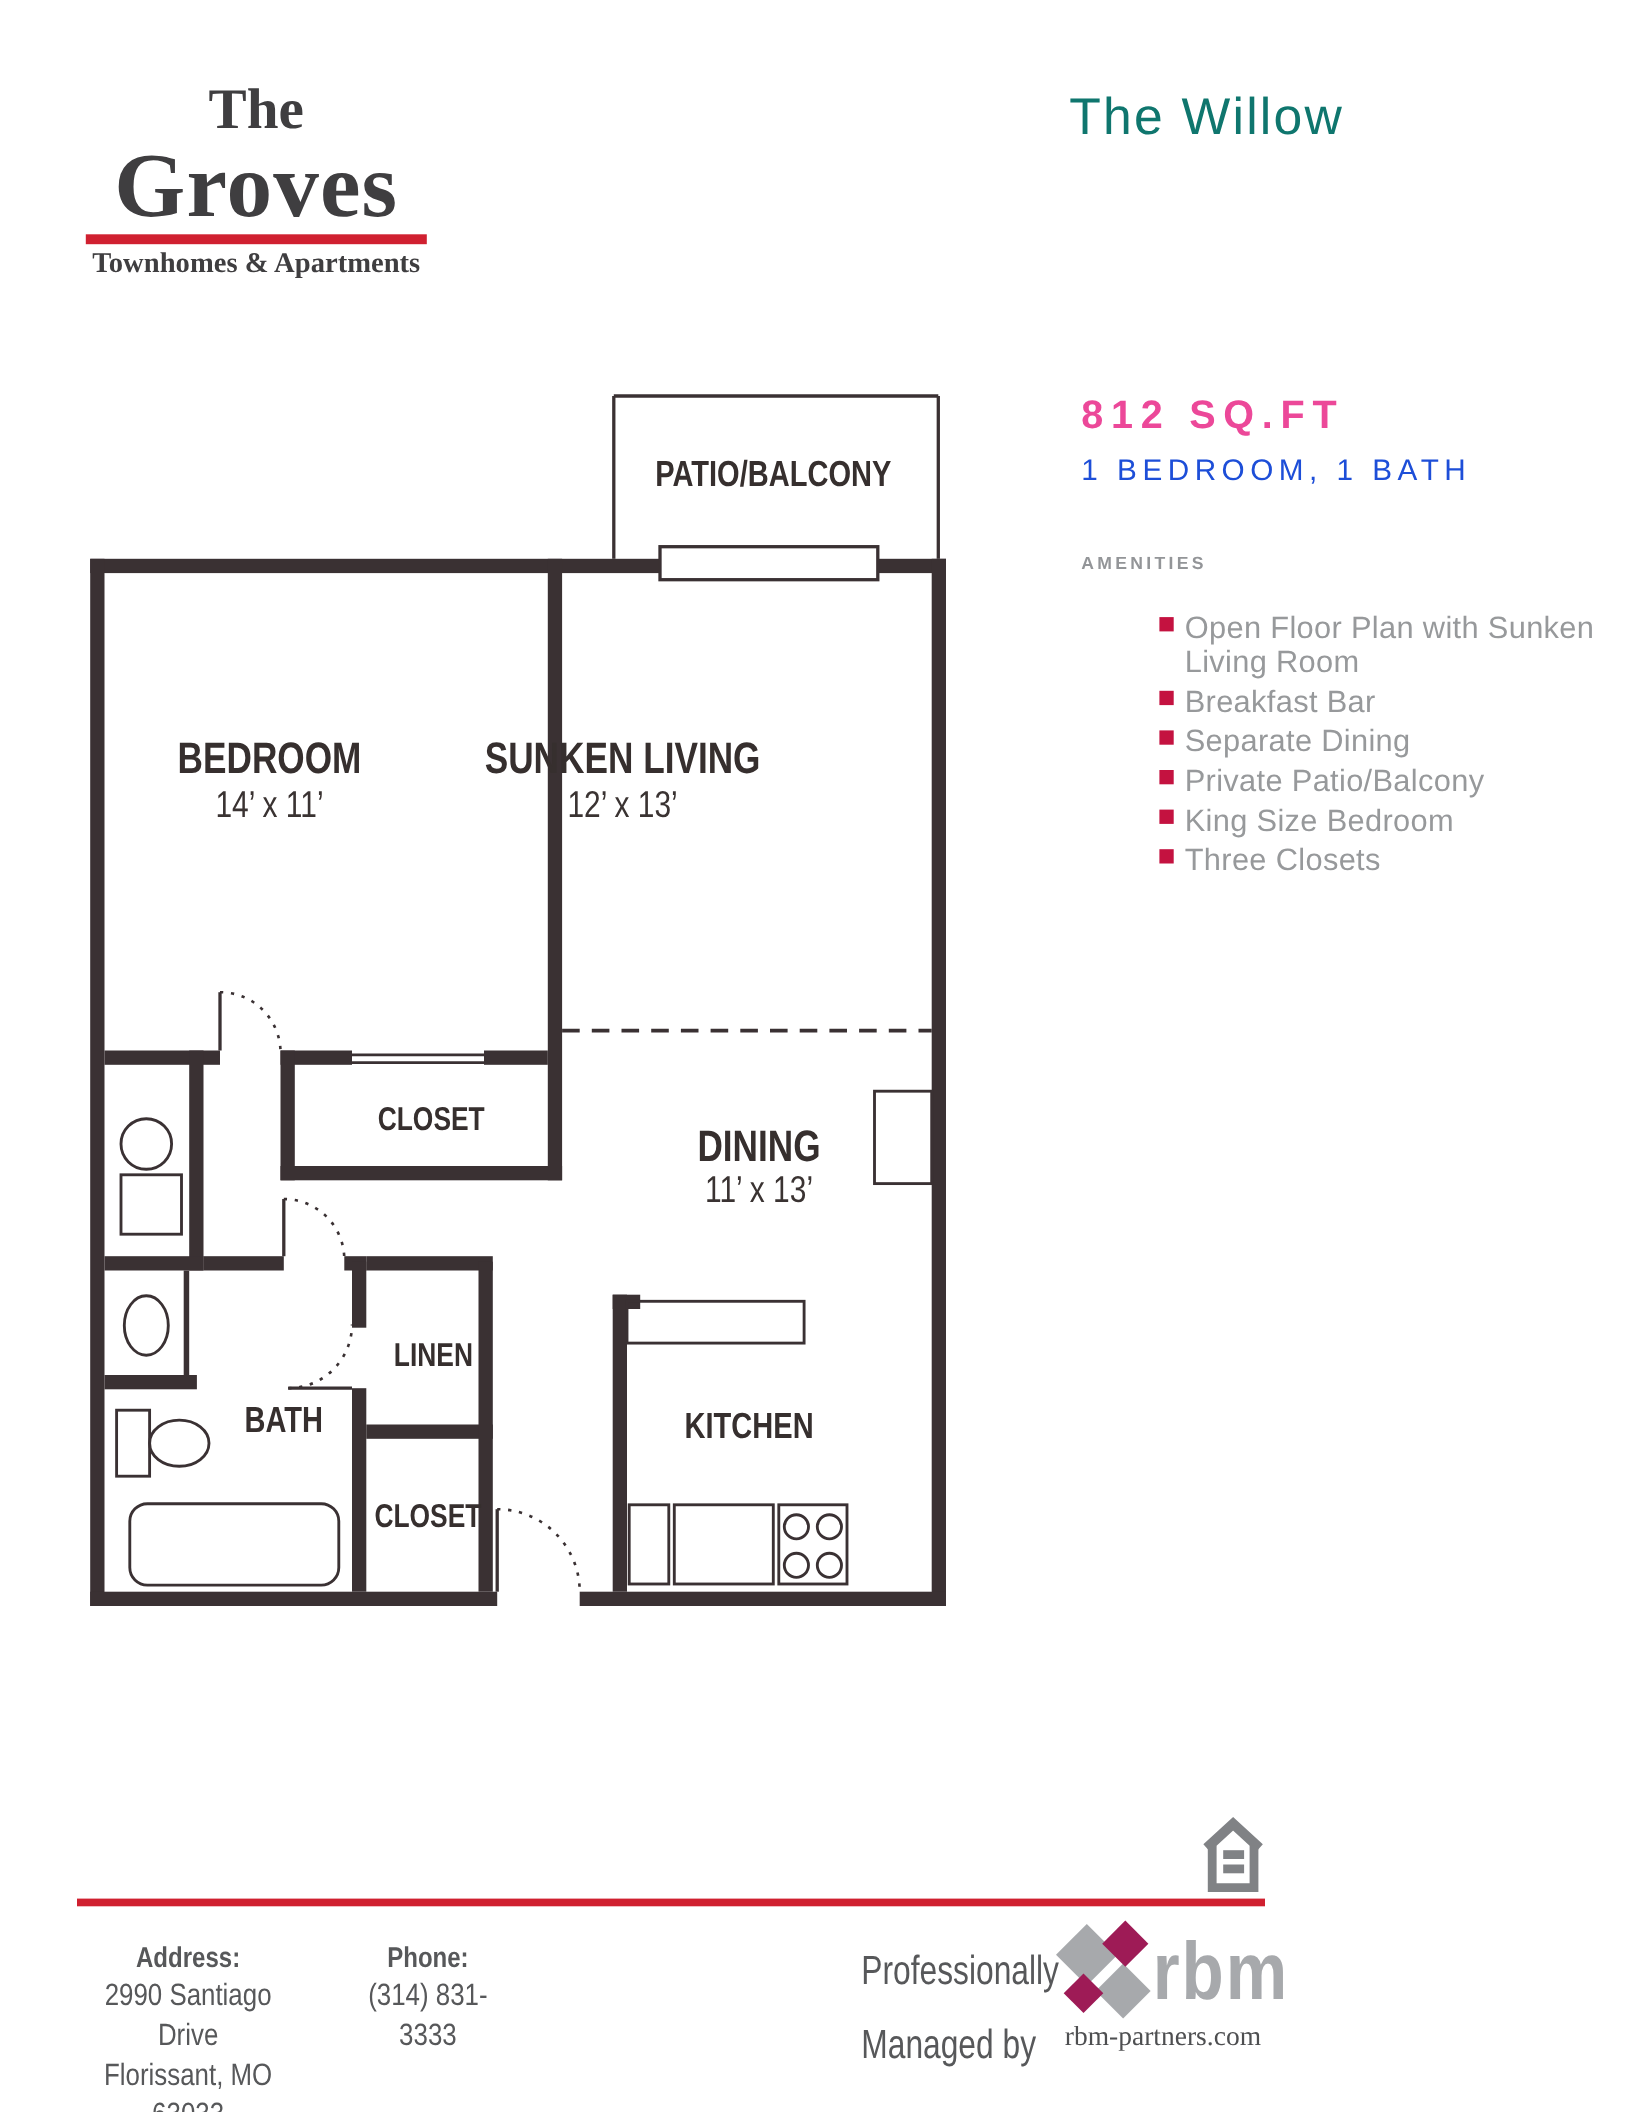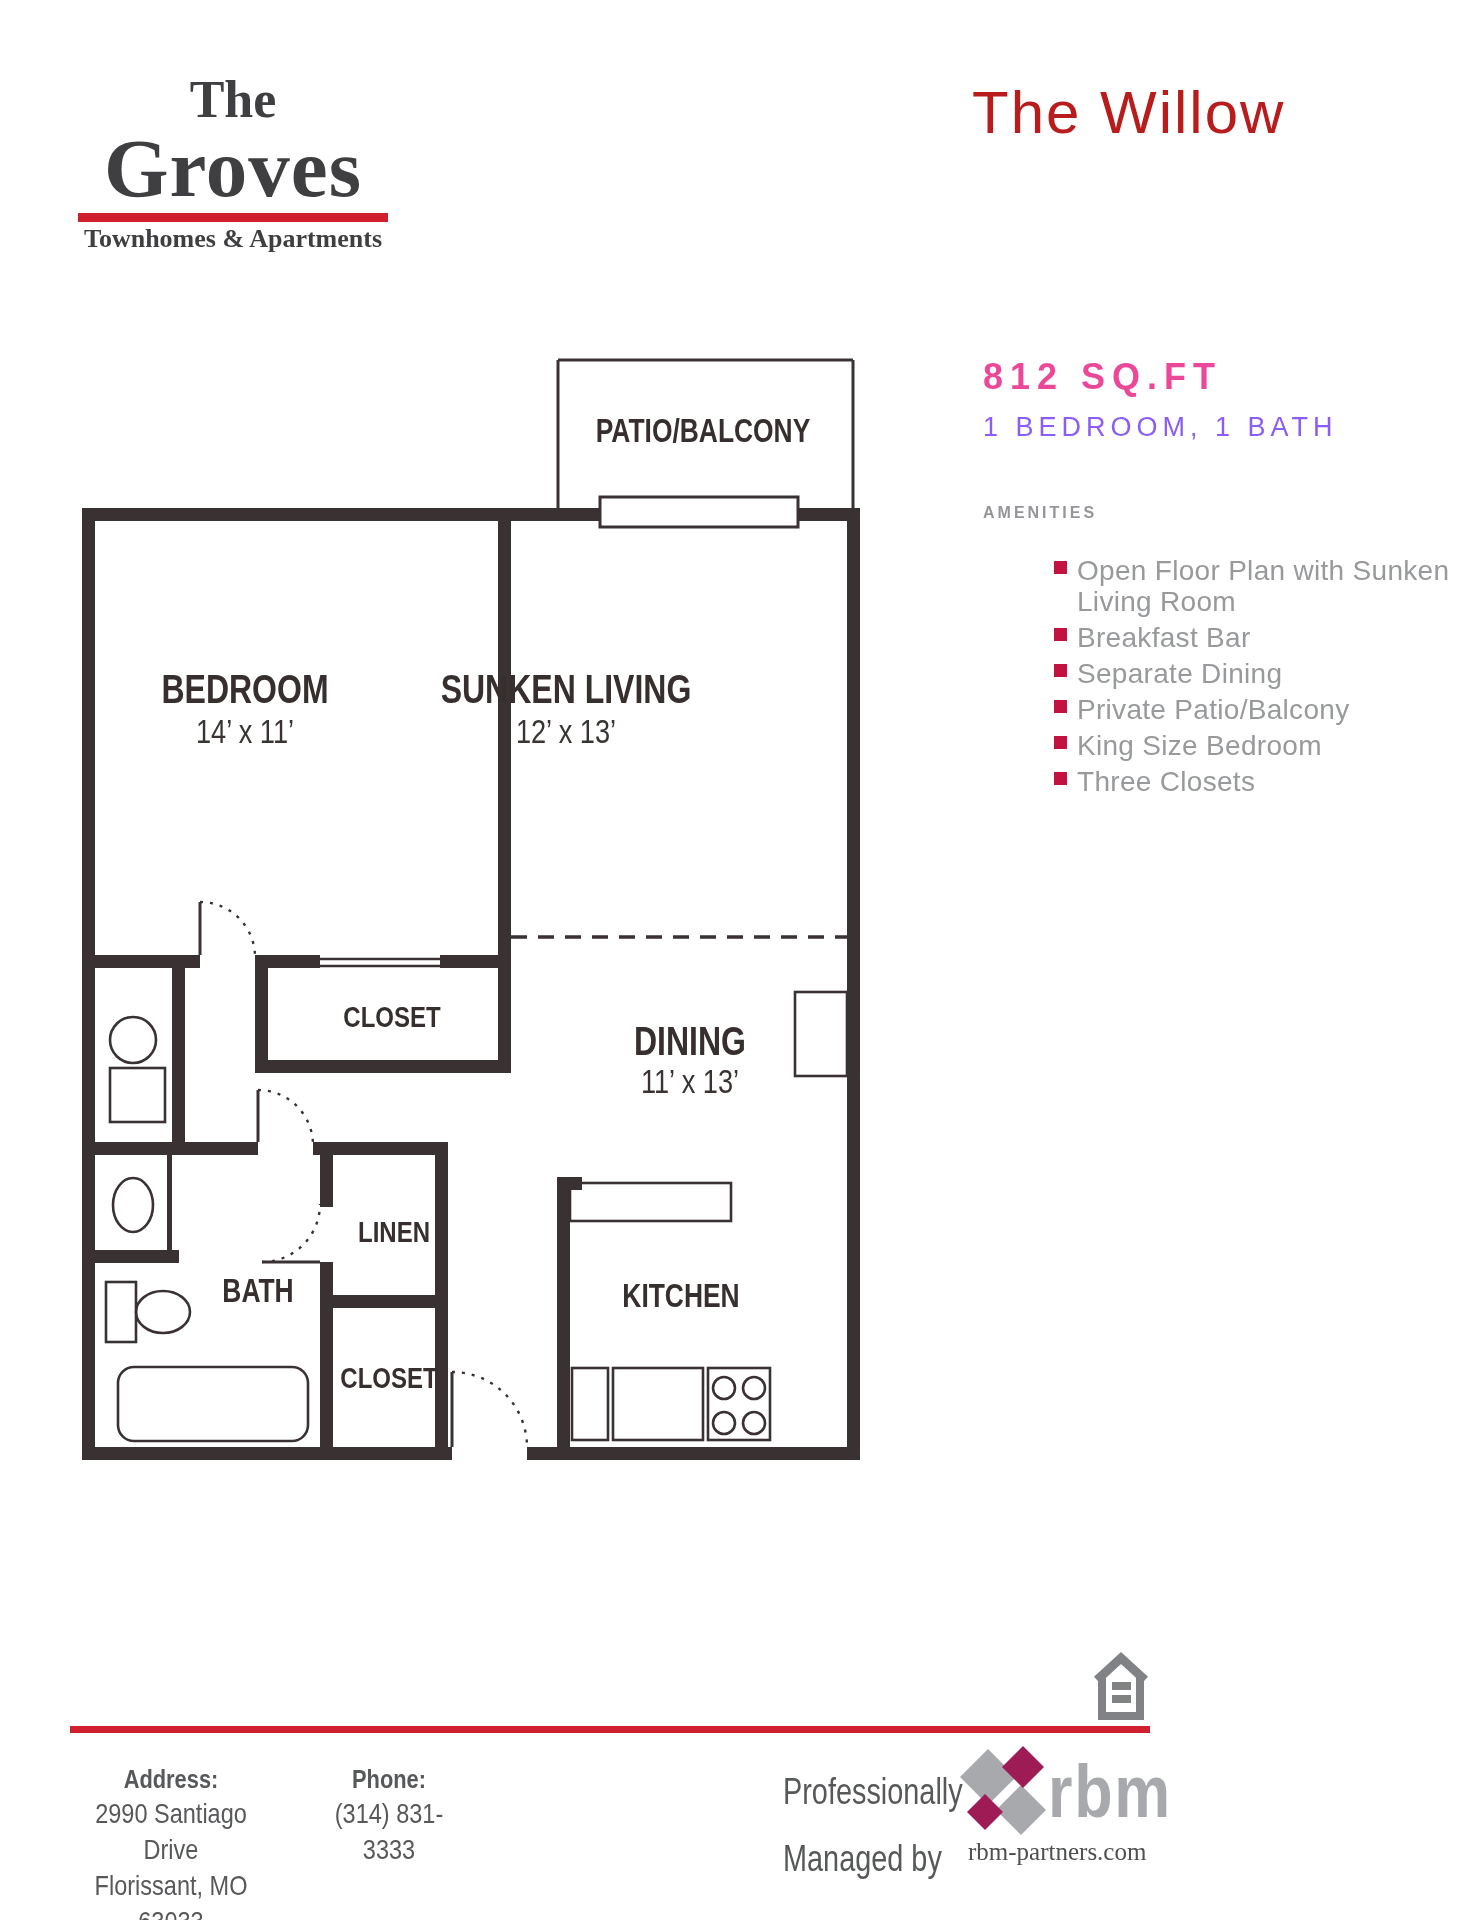--- a/index.html
+++ b/index.html
@@ -9,23 +9,23 @@
 
   
   .brand{left:73px;top:72px;width:320px;text-align:center;font-family:Liberation Serif, serif;color:#3f3e40;}
   .brand-the{font-size:52px;font-weight:bold;line-height:56px;}
   .brand-name{font-size:83px;font-weight:bold;line-height:80px;letter-spacing:1px;}
   .brand-underline{left:78px;top:213px;width:310px;height:9px;background:#d02030;}
   .brand-tagline{left:73px;top:224px;width:320px;text-align:center;font-family:"Liberation Serif",serif;
                  font-weight:bold;font-size:26px;color:#3f3e40;}
 
   
-  .plan-title{left:972px;top:78px;font-size:60px;font-weight:400;color:#b91c1c;letter-spacing:2px;}
+  .plan-title{left:972px;top:78px;font-size:47px;font-weight:400;color:#0f766e;letter-spacing:2px;}
   .sqft{left:983px;top:356px;font-size:36px;font-weight:bold;color:#ec4899;letter-spacing:7px;}
-  .config{left:983px;top:412px;font-size:27px;color:#8b5cf6;letter-spacing:5px;}
+  .config{left:983px;top:412px;font-size:27px;color:#1d4ed8;letter-spacing:5px;}
 
   
   .am-header{left:983px;top:504px;font-size:16px;font-weight:bold;color:#939598;letter-spacing:3px;}
   .am-list{left:1042px;top:543px;width:430px;margin:12px;padding:0;list-style:none;}
   .am-list li{font-size:28px;line-height:31px;margin-bottom:5px;color:#97999b;letter-spacing:0.3px;}
   .am-bullet{display:inline-block;width:13px;height:13px;background:#c41240;margin-right:10px;vertical-align:6px;}
   .am-text{display:inline-block;vertical-align:top;}
   .am-l2{display:block;}
 
   

